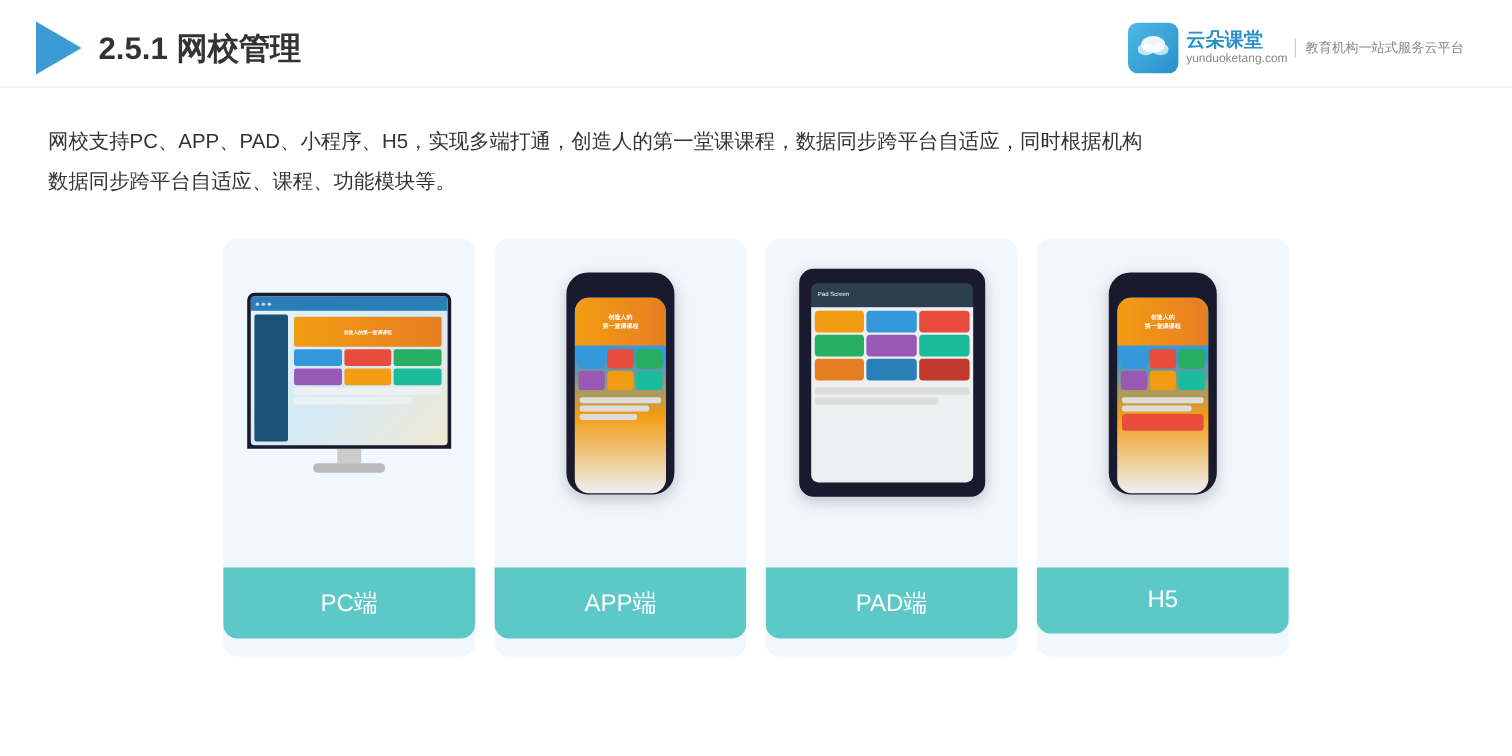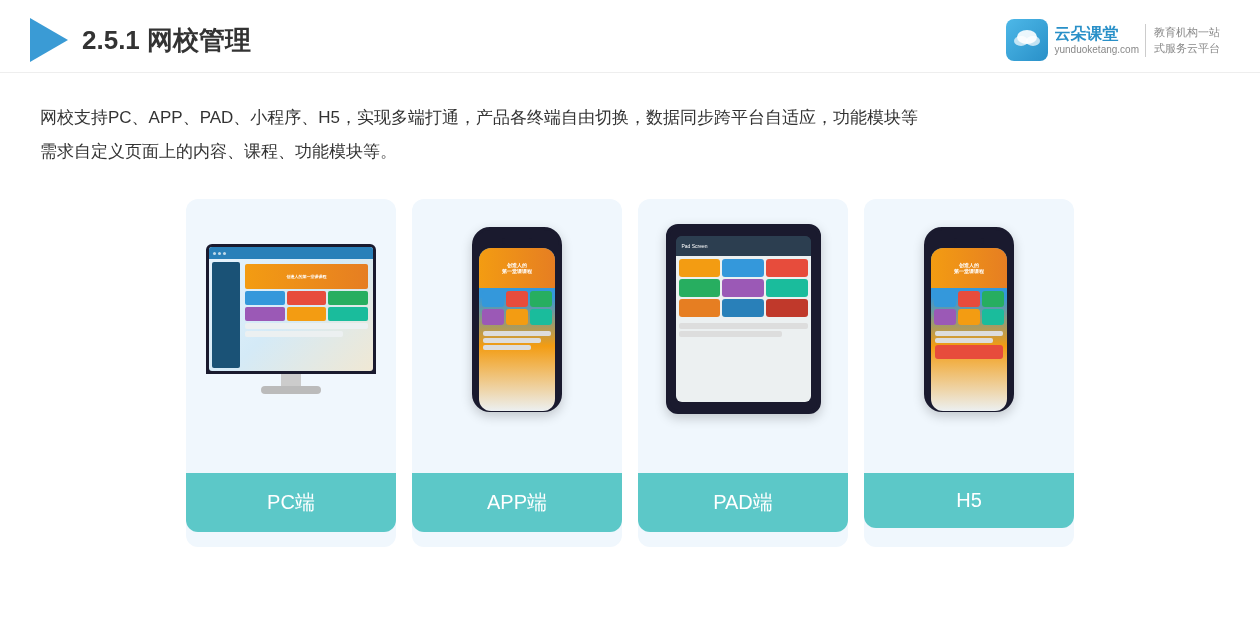--- a/index.html
+++ b/index.html
@@ -90,21 +90,20 @@
       font-weight: bold;
     }
 
     .brand-domain {
       font-size: 10px;
       color: #888;
     }
 
     .brand-slogan {
       display: flex;
-      flex-direction: column;
       font-size: 11px;
       color: #888;
       border-left: 1px solid #ccc;
       padding-left: 8px;
       line-height: 1.5;
     }
 
     
     .description {
       padding: 28px 40px 10px 40px;
@@ -309,22 +308,22 @@
         </div>
         <div class="brand-slogan">
           <span>教育机构一站</span>
           <span>式服务云平台</span>
         </div>
       </div>
     </div>
   </div>
 
   <div class="description">
-    <div>网校支持PC、APP、PAD、小程序、H5，实现多端打通，产品各终端自由切换，数据同步跨平台自适应，功能模块等</div>
-    <div>需求自定义页面上的内容、课程、功能模块等。</div>
+    <div>网校支持PC、APP、PAD、小程序、H5，实现多端打通，创造人的第一堂课课程，数据同步跨平台自适应，同时根据机构</div>
+    <div>数据同步跨平台自适应、课程、功能模块等。</div>
   </div>
 
   <div class="cards-section">
 
     <div class="card">
       <div class="card-device-area">
         <div style="display:flex;flex-direction:column;align-items:center;">
           <div class="pc-monitor">
             <div class="pc-screen">
               <div class="pc-screen-inner">

